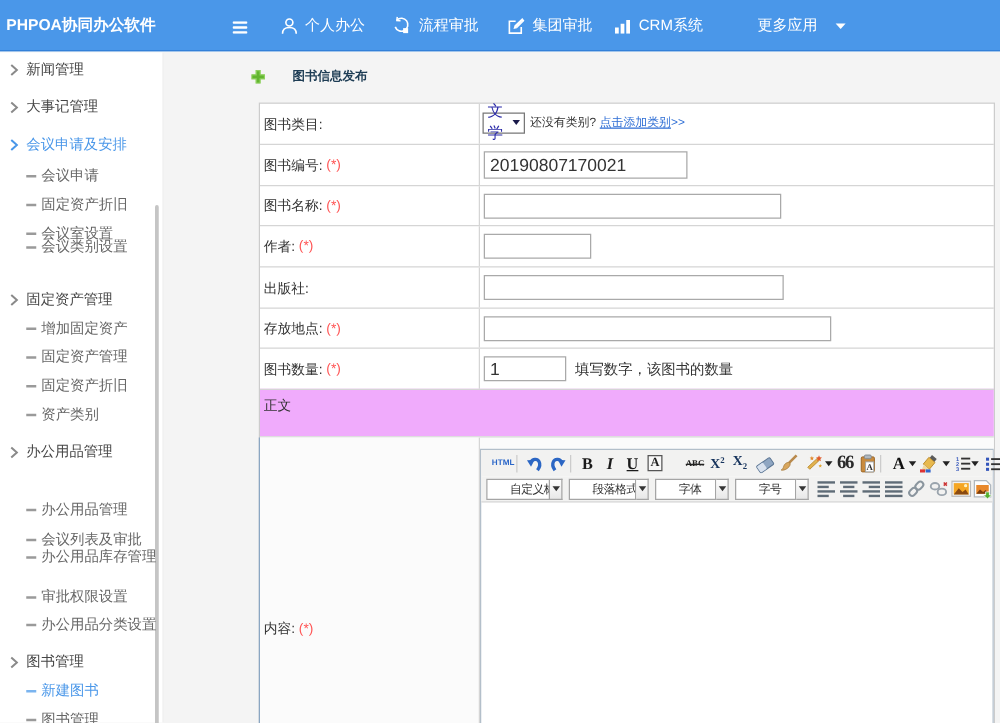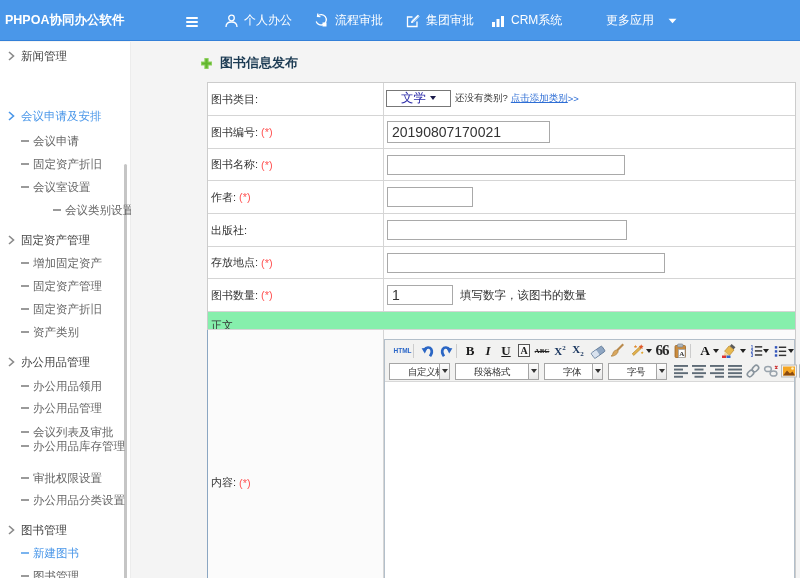--- a/index.html
+++ b/index.html
@@ -13,29 +13,29 @@
 .sec { position:absolute; left:0; width:130px; height:16px; font-size:11.5px; color:#454545; }
 .sec .ar { position:absolute; left:8px; top:3px; }
 .sec .tx { position:absolute; left:21px; top:0; line-height:16px; }
 .sub { position:absolute; left:0; width:130px; height:16px; font-size:11.5px; color:#666; }
 .sub .dash { position:absolute; left:21px; top:7px; width:8px; height:1.5px; background:#9a9a9a; }
 .sub .tx { position:absolute; left:33px; top:0; line-height:16px; }
 .blue { color:#4a97e9 !important; }
 .blue .dash { background:#7ab4ef; }
 #main { position:absolute; left:131px; top:42px; width:669px; height:536px; background:#f4f4f4; }
 #title { position:absolute; left:70px; top:12px; display:flex; align-items:center; }
-#title .tx { margin-left:8px; font-size:13px; font-weight:bold; color:#1d3c54; }
+#title .tx { margin-left:22px; font-size:10px; font-weight:bold; color:#1d3c54; }
 #formbox { position:absolute; left:76px; top:40px; width:589px; background:#fff; border:1px solid #cccccc; }
 .frow { display:flex; border-top:1px solid #d5d5d5; }
 .frow:first-child { border-top:none; }
 .flab { width:176px; border-right:1px solid #d5d5d5; padding-left:3px; display:flex; align-items:center; font-size:11px; color:#333;text-align:center; }
 .fval { flex:1; display:flex; align-items:center; font-size:11px; color:#333; }
 .req { color:#f55; margin-left:3px; font-size:11px; }
 input.txt { border:1px solid #a9a9a9; background:#fff; height:20px; font-size:14px; color:#333; padding:0 4px; font-family:"Liberation Sans",sans-serif; margin-left:3px; }
-#zwrow { background:#86efac; height:18px; line-height:26px; padding-left:3px; font-size:11px; color:#333; border-top:1px solid #d5d5d5; }
+#zwrow { background:#f0abfc; height:38px; line-height:26px; padding-left:3px; font-size:11px; color:#333; border-top:1px solid #d5d5d5; }
 #crow { display:flex; border-top:1px solid #d5d5d5; height:306px; background:#fbfbfb; position:relative; }
 #crowline { position:absolute; left:-1px; top:0; width:1px; height:306px; background:#8ba6c2; }
 #crow .flab { background:#fbfbfb; }
 #editor { margin-top:9px; width:411px; border:1px solid #b3bfca; background:#fff; height:296px; }
 .tbar { background:#f2f2f1; display:flex; align-items:center; height:21px; padding-left:8px; }
 .tbar2 { background:#f2f2f1; display:flex; align-items:center; height:21px; padding-left:4px; border-bottom:1px solid #d8d8d8; }
 .ticon { width:18px; height:17px; display:flex; align-items:center; justify-content:center; flex:none; }
 .tsep { width:1px; height:14px; background:#ccc; margin:0 3px; flex:none; }
 .caret { width:0; height:0; border-left:3.5px solid transparent; border-right:3.5px solid transparent; border-top:4px solid #222; margin-left:1px; flex:none; }
 .ddl { height:17px; border:1px solid #a5a5a5; background:#fff; font-size:9.5px; color:#333; line-height:15px; padding-left:18px; letter-spacing:-0.5px; flex:none; white-space:nowrap; overflow:hidden; }
@@ -96,39 +96,45 @@
 </div>
 
 <div id="sidebar">
   <div id="sbthumb"></div>
   <div class="sec" style="top:6px;">
       <svg class="ar" width="7" height="10" viewBox="0 0 7 10">
         <path d="M1 1 L5.5 5 L1 9" fill="none" stroke="#8a8a8a" stroke-width="1.6"></path>
       </svg>
       <span class="tx">新闻管理</span>
     </div>
+  <div class="sec" style="top:36px;">
+      <svg class="ar" width="7" height="10" viewBox="0 0 7 10">
+        <path d="M1 1 L5.5 5 L1 9" fill="none" stroke="#8a8a8a" stroke-width="1.6"></path>
+      </svg>
+      <span class="tx">大事记管理</span>
+    </div>
   <div class="sec blue" style="top:66px;">
       <svg class="ar" width="7" height="10" viewBox="0 0 7 10">
         <path d="M1 1 L5.5 5 L1 9" fill="none" stroke="#4a97e9" stroke-width="1.6"></path>
       </svg>
       <span class="tx">会议申请及安排</span>
     </div>
   <div class="sub" style="top:91px;">
       <span class="dash"></span>
       <span class="tx">会议申请</span>
     </div>
   <div class="sub" style="top:114px;">
       <span class="dash"></span>
       <span class="tx">固定资产折旧</span>
     </div>
   <div class="sub" style="top:137px;">
       <span class="dash"></span>
       <span class="tx">会议室设置</span>
     </div>
-  <div class="sub" style="top:160px;margin-left:32px;">
+  <div class="sub" style="top:148px;">
       <span class="dash"></span>
       <span class="tx">会议类别设置</span>
     </div>
   <div class="sec" style="top:190px;">
       <svg class="ar" width="7" height="10" viewBox="0 0 7 10">
         <path d="M1 1 L5.5 5 L1 9" fill="none" stroke="#8a8a8a" stroke-width="1.6"></path>
       </svg>
       <span class="tx">固定资产管理</span>
     </div>
   <div class="sub" style="top:213px;">
@@ -145,24 +151,20 @@
     </div>
   <div class="sub" style="top:259px;">
       <span class="dash"></span>
       <span class="tx">固定资产折旧</span>
     </div>
   <div class="sec" style="top:312px;">
       <svg class="ar" width="7" height="10" viewBox="0 0 7 10">
         <path d="M1 1 L5.5 5 L1 9" fill="none" stroke="#8a8a8a" stroke-width="1.6"></path>
       </svg>
       <span class="tx">办公用品管理</span>
-    </div>
-  <div class="sub" style="top:336px;">
-      <span class="dash"></span>
-      <span class="tx">办公用品领用</span>
     </div>
   <div class="sub" style="top:358px;">
       <span class="dash"></span>
       <span class="tx">办公用品管理</span>
     </div>
   <div class="sub" style="top:382px;">
       <span class="dash"></span>
       <span class="tx">会议列表及审批</span>
     </div>
   <div class="sub" style="top:396px;">
@@ -276,21 +278,21 @@
               </span>
               <span class="ticon" style="margin-left:0px;width:18px;">
                 <span style="font-family:'Liberation Serif',serif;font-size:13px;font-weight:bold;font-style:italic;color:#1b1b1b;">I</span>
               </span>
               <span class="ticon" style="margin-left:0px;width:18px;">
                 <span style="font-family:'Liberation Serif',serif;font-size:13px;font-weight:bold;color:#1b1b1b;text-decoration:underline;">U</span>
               </span>
               <span class="ticon" style="margin-left:0px;width:18px;">
                 <span style="font-family:'Liberation Serif',serif;font-size:10px;font-weight:bold;color:#222;border:1px solid #555;padding:0 1.5px;line-height:11px;background:#f8f8f8;">A</span>
               </span>
-              <span class="ticon" style="margin-left:0px;width:18px;">
+              <span class="ticon" style="margin-left:14px;width:18px;">
                 <span style="font-family:'Liberation Serif',serif;font-size:7px;font-weight:bold;color:#222;text-decoration:line-through;letter-spacing:0;">ABC</span>
               </span>
               <span class="ticon" style="margin-left:0px;width:18px;">
                 <span style="font-family:'Liberation Serif',serif;font-size:11px;font-weight:bold;color:#16335c;">X<span style="font-size:7px;vertical-align:super;">2</span></span>
               </span>
               <span class="ticon" style="margin-left:0px;width:18px;">
                 <span style="font-family:'Liberation Serif',serif;font-size:11px;font-weight:bold;color:#16335c;">X<span style="font-size:7px;vertical-align:sub;">2</span></span>
               </span>
               <span class="ticon" style="margin-left:2px;width:18px;">
                 <svg width="16" height="16" viewBox="0 0 16 16">
@@ -375,21 +377,21 @@
                 </svg>
               </span>
               <span class="caret" style="margin-left:1px;width:5px;border-left-width:3px;border-right-width:3px;"></span>
             </div>
           <div class="tbar2" id="tbar2">
               <span class="ddl" style="width:51px;">自定义标题</span>
               <span class="ddb">
                 <span class="caret"></span>
               </span>
               <span style="width:5px;flex:none;"></span>
-              <span class="ddl" style="width:74px;">段落格式</span>
+              <span class="ddl" style="width:54px;">段落格式</span>
               <span class="ddb">
                 <span class="caret"></span>
               </span>
               <span style="width:5px;flex:none;"></span>
               <span class="ddl" style="width:49px;">字体</span>
               <span class="ddb">
                 <span class="caret"></span>
               </span>
               <span style="width:5px;flex:none;"></span>
               <span class="ddl" style="width:49px;">字号</span>
@@ -462,16 +464,16 @@
                 </svg>
               </span>
             </div>
         </div>
       </div>
     </div>
   </div>
 </div>
 
 <style>
-#sel { display:inline-flex; align-items:center; justify-content:space-between; width:65px; height:17px; border:1.5px solid #777; background:#fff; font-size:12.5px; color:#2b2ba8; padding:0 14px; margin-left:2px; }
+#sel { display:inline-flex; align-items:center; justify-content:space-between; width:34px; height:17px; border:1.5px solid #777; background:#fff; font-size:12.5px; color:#2b2ba8; padding:0 3px; margin-left:2px; }
 #selcaret { width:0; height:0; border-left:3.5px solid transparent; border-right:3.5px solid transparent; border-top:4.5px solid #1a1a4a; margin-left:2px; display:inline-block; }
 #addlink { color:#2e6ed5; text-decoration:underline; margin-left:3px; font-size:9.5px; }
 </style>
 
 </body></html>

